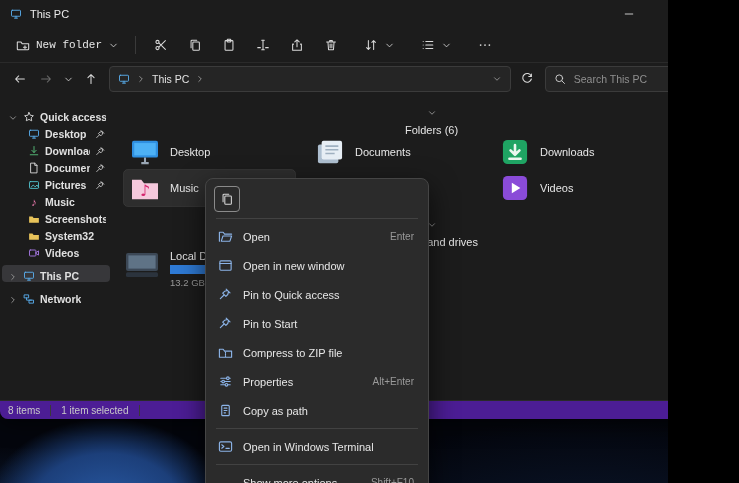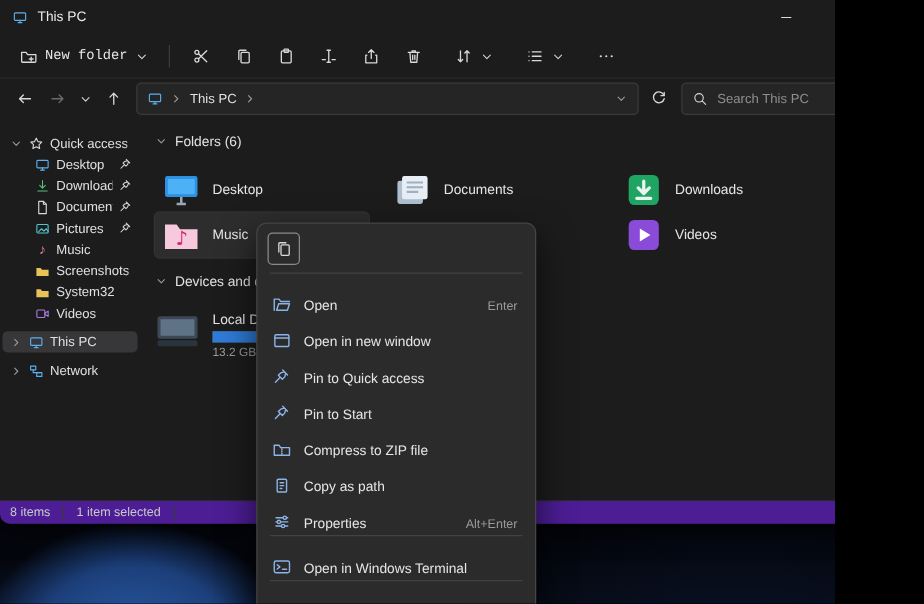--- a/index.html
+++ b/index.html
@@ -36,29 +36,29 @@
     background:#252525;border:1px solid #3b3b3b;border-radius:4px;padding:0 8px;font-size:10.5px;}
   .addressbar .crumb{color:#e2e2e2;}
   .refreshbtn{margin-left:6px;}
   .searchbox{display:flex;align-items:center;gap:6px;height:24px;width:180px;margin-left:8px;
     background:#252525;border:1px solid #3b3b3b;border-radius:4px;padding:0 8px;}
   .searchbox input{flex:1;background:transparent;border:none;outline:none;color:#dddddd;font-size:10.5px;font-family:"Liberation Sans",sans-serif;}
   .searchbox input::placeholder{color:#8f8f8f;}
   
   .bodyarea{position:absolute;left:0;top:96px;right:0;bottom:19px;display:flex;}
   .sidebar{width:112px;flex:none;padding-top:10px;box-sizing:border-box;}
-  .sbitem{display:flex;align-items:center;height:17px;padding:0 4px 0 6px;font-size:10.5px;gap:5px;border-radius:4px;margin:0 2px;}
+  .sbitem{display:flex;align-items:flex-end;height:17px;padding:0 4px 0 6px;font-size:10.5px;gap:5px;border-radius:4px;margin:0 2px;font-weight:bold;}
   .sbitem .lbl{white-space:nowrap;overflow:hidden;color:#e0e0e0;}
   .sbitem.child{padding-left:26px;}
   .sbitem.selected{background:#37373a;}
   .sbitem .pin{margin-left:auto;}
   .chev{width:10px;height:10px;flex:none;display:inline-flex;}
   .chev svg{width:100%;height:100%;stroke:#9a9a9a;fill:none;stroke-width:1.4;stroke-linecap:round;stroke-linejoin:round;}
   .content{flex:1;position:relative;padding:12px 0 0 12px;box-sizing:border-box;}
-  .secheader{display:flex;gap:6px;font-size:11px;color:#e4e4e4;height:16px;}
+  .secheader{display:flex;align-items:center;gap:6px;font-size:11px;color:#e4e4e4;height:16px;flex-direction:column;}
   .tilegrid{display:grid;grid-template-columns:185px 185px 185px;grid-auto-rows:36px;margin-top:10px;}
   .tile{display:flex;align-items:center;gap:10px;padding:0 6px;border-radius:4px;width:171px;box-sizing:border-box;}
   .tile.selected{background:rgba(255,255,255,.08);outline:1px solid rgba(255,255,255,.10);}
   .tile .ticon{width:30px;height:26px;flex:none;}
   .tile .ticon svg{width:100%;height:100%;}
   .tile .tname{font-size:11px;color:#e6e6e6;}
   .devrow{margin-top:14px;}
   .drivetile{display:flex;align-items:flex-start;gap:10px;margin-top:14px;width:200px;}
   .drivetile .dicon{width:36px;height:30px;flex:none;}
   .drivetile .dicon svg{width:100%;height:100%;}
@@ -73,21 +73,21 @@
   .statusbar .sdiv{width:1px;height:11px;background:#3a3a3a;margin:0 10px;}
   .viewicons{margin-left:auto;display:flex;gap:4px;align-items:center;}
   .viewicons .vbtn{width:20px;height:15px;display:flex;align-items:center;justify-content:center;background:transparent;border:none;padding:0;border-radius:2px;}
   .viewicons .vbtn.active{border:1px solid #6a6a6a;background:#2e2e2e;}
   
   .ctxmenu{position:absolute;left:205px;top:178px;width:224px;background:#2b2b2b;border:1px solid #454545;
     border-radius:8px;box-shadow:0 10px 28px rgba(0,0,0,.65);padding:4px;z-index:50;box-sizing:border-box;}
   .iconrow{height:32px;display:flex;align-items:center;padding:0 4px;}
   .iconbox{width:26px;height:26px;border:1px solid #8a8a8a;border-radius:4px;display:flex;align-items:center;justify-content:center;background:transparent;}
   .msep{height:1px;background:#424242;margin:3px 6px;}
-  .mitem{height:29px;display:flex;align-items:flex-end;gap:10px;padding:0 10px 0 8px;border-radius:4px;font-size:11px;color:#e6e6e6;}
+  .mitem{height:29px;display:flex;align-items:center;gap:10px;padding:0 10px 0 8px;border-radius:4px;font-size:11px;color:#e6e6e6;}
   .mitem .mic{width:15px;height:15px;flex:none;display:inline-flex;}
   .mitem .mic svg{width:100%;height:100%;stroke:#8cb4e8;fill:none;stroke-width:1.2;stroke-linecap:round;stroke-linejoin:round;}
   .mitem .mshort{margin-left:auto;font-size:10px;color:#9a9a9a;}
   
   .ic{display:inline-flex;width:14px;height:14px;flex:none;}
   .ic svg{width:100%;height:100%;stroke:#d9d9d9;fill:none;stroke-width:1.2;stroke-linecap:round;stroke-linejoin:round;}
   .ic.s12{width:12px;height:12px;}
   .ic.s11{width:11px;height:11px;}
   .ic-blue svg{stroke:#5ab0f0;}
   .ic-green svg{stroke:#57c07a;}
@@ -625,39 +625,39 @@
             <path d="M1.5 4.5h4l1.5 2h7.5v6.5h-13z"></path>
             <path d="M8 7.5v.8M8 9.5v.8M8 11.5v.8"></path>
           </svg>
         </span>
       <span>Compress to ZIP file</span>
       <span class="mshort"></span>
     </div>
     <div class="mitem">
       <span class="mic">
           <svg viewBox="0 0 16 16">
-            <rect x="4" y="2.5" width="8" height="11" rx="1"></rect>
-            <path d="M6.5 5.5h3M6.5 8h3M6.5 10.5h1.5"></path>
-          </svg>
-        </span>
-      <span>Copy as path</span>
-      <span class="mshort"></span>
-    </div>
-    <div class="mitem">
-      <span class="mic">
-          <svg viewBox="0 0 16 16">
             <path d="M3 4.5h10M3 8h10M3 11.5h10"></path>
             <circle cx="10.5" cy="4.5" r="1.4" fill="#2b2b2b"></circle>
             <circle cx="5.5" cy="8" r="1.4" fill="#2b2b2b"></circle>
             <circle cx="9" cy="11.5" r="1.4" fill="#2b2b2b"></circle>
           </svg>
         </span>
       <span>Properties</span>
       <span class="mshort">Alt+Enter</span>
     </div>
+    <div class="mitem">
+      <span class="mic">
+          <svg viewBox="0 0 16 16">
+            <rect x="4" y="2.5" width="8" height="11" rx="1"></rect>
+            <path d="M6.5 5.5h3M6.5 8h3M6.5 10.5h1.5"></path>
+          </svg>
+        </span>
+      <span>Copy as path</span>
+      <span class="mshort"></span>
+    </div>
     <div class="msep"></div>
     <div class="mitem">
       <span class="mic">
           <svg viewBox="0 0 16 16">
             <rect x="1.5" y="3" width="13" height="10" rx="1.5"></rect>
             <path d="M4 6.2l2.3 1.8L4 9.8M8.5 10h3.5"></path>
           </svg>
         </span>
       <span>Open in Windows Terminal</span>
       <span class="mshort"></span>

